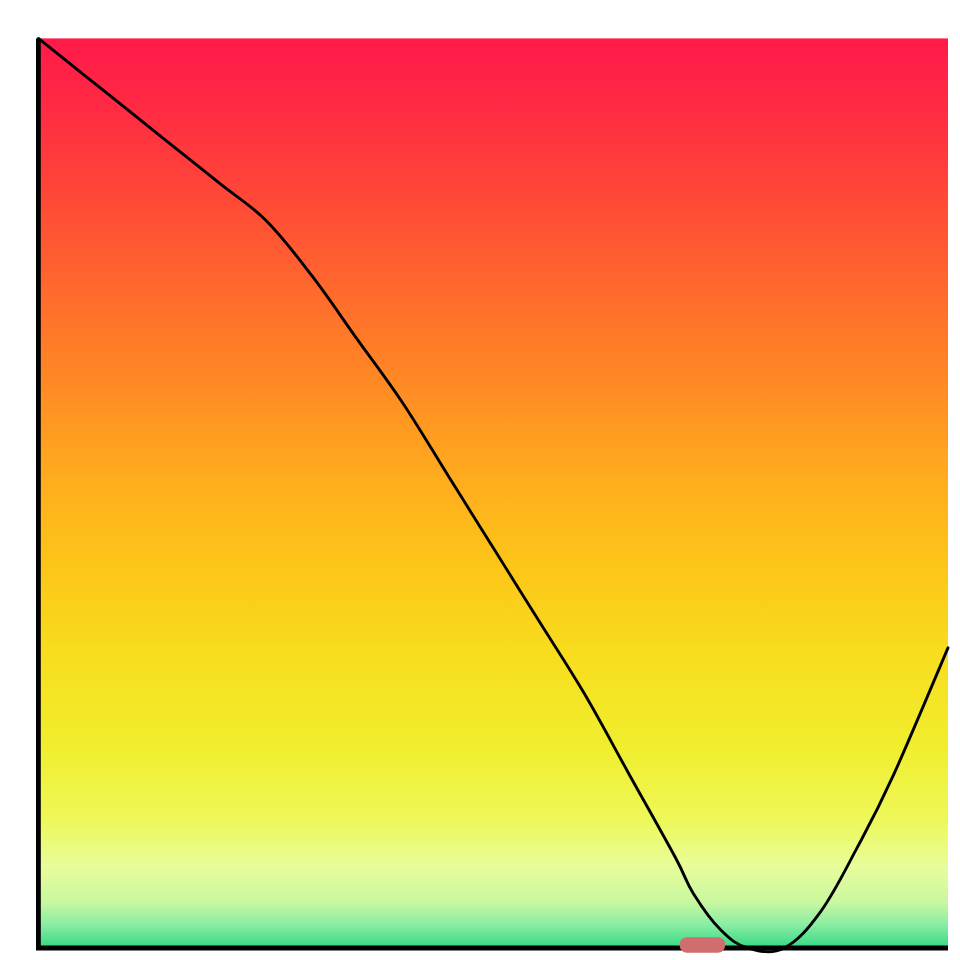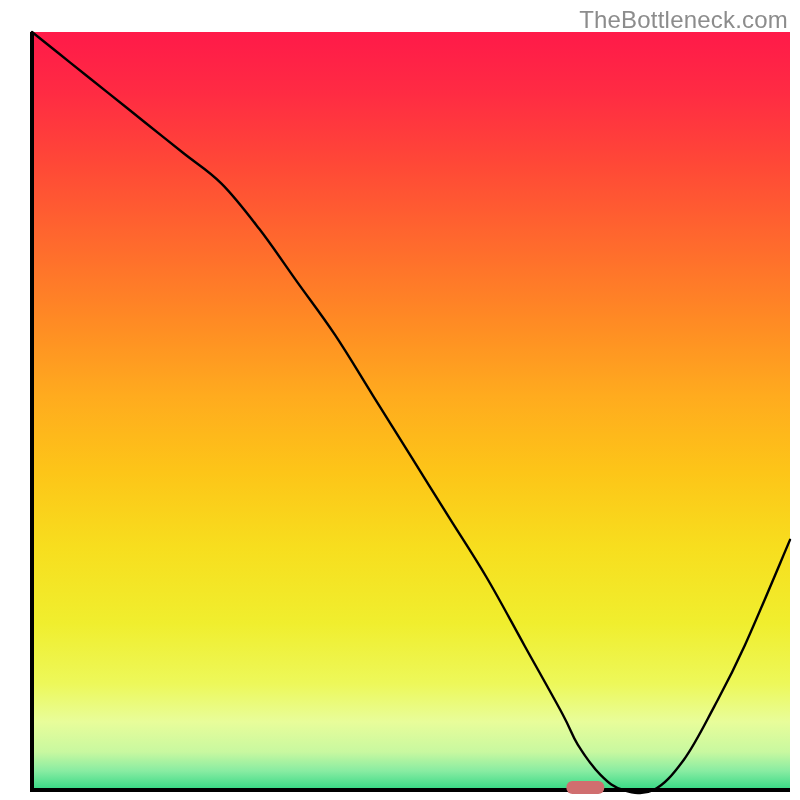--- a/index.html
+++ b/index.html
@@ -32,21 +32,20 @@
     top: 0;
     width: 800px;
     height: 800px;
   }
 </style>
 </head>
 <body>
 
 <div class="chart-container">
 
-  <div class="watermark">TheBottleneck.com</div>
 
   <svg class="plot" viewBox="0 0 800 800">
     <defs>
       <linearGradient id="bgGrad" x1="0" y1="0" x2="0" y2="1">
           <stop offset="0%" stop-color="#ff1a49"></stop>
           <stop offset="8%" stop-color="#ff2b43"></stop>
           <stop offset="18%" stop-color="#ff4a36"></stop>
           <stop offset="28.000000000000004%" stop-color="#ff6a2d"></stop>
           <stop offset="38%" stop-color="#ff8a24"></stop>
           <stop offset="48%" stop-color="#ffab1e"></stop>

